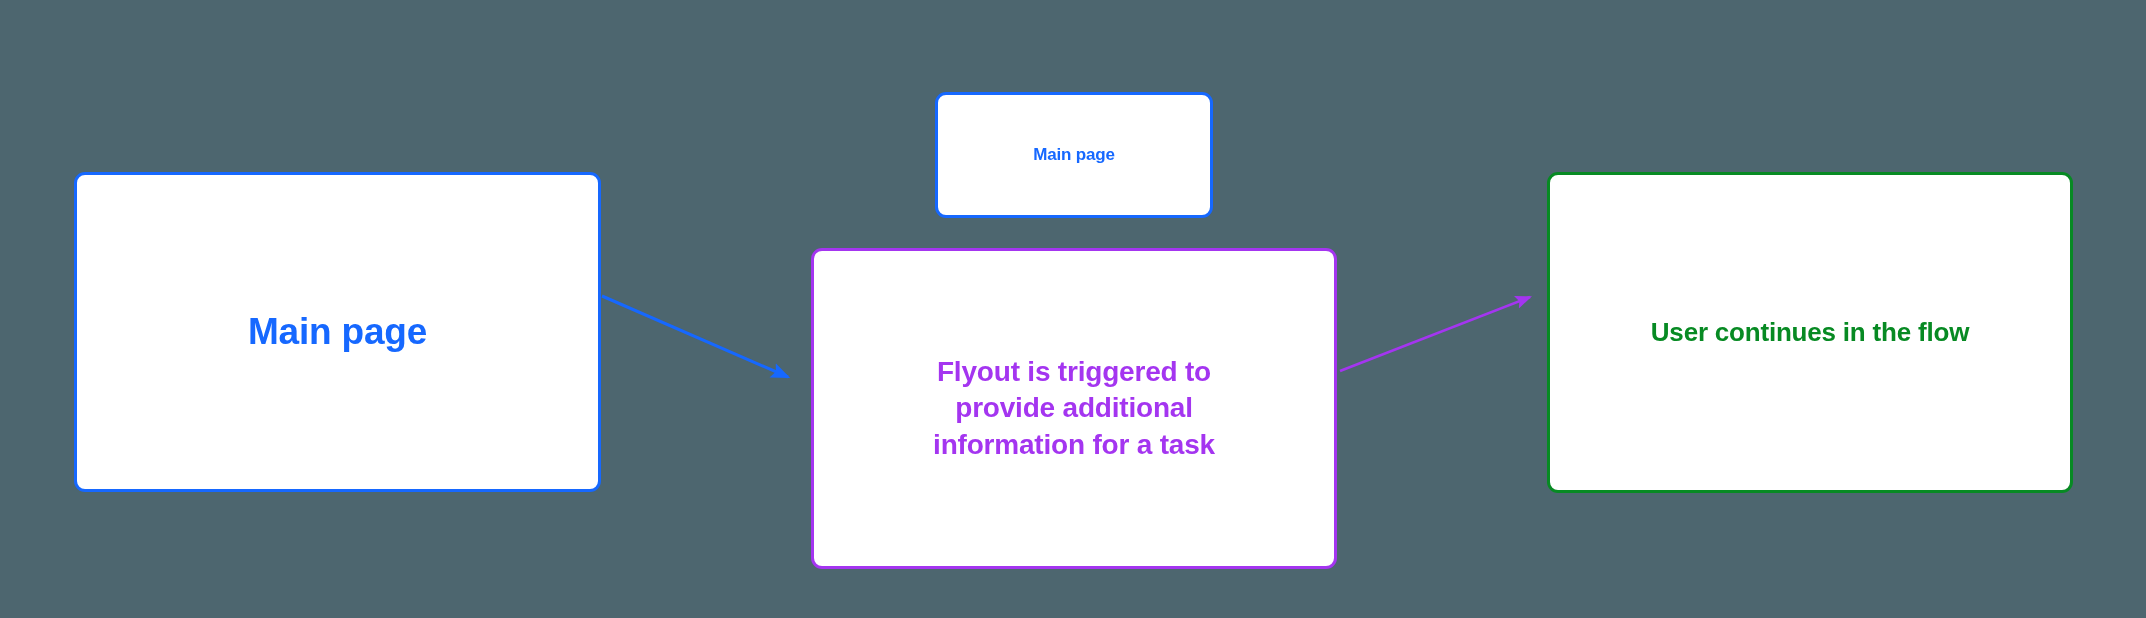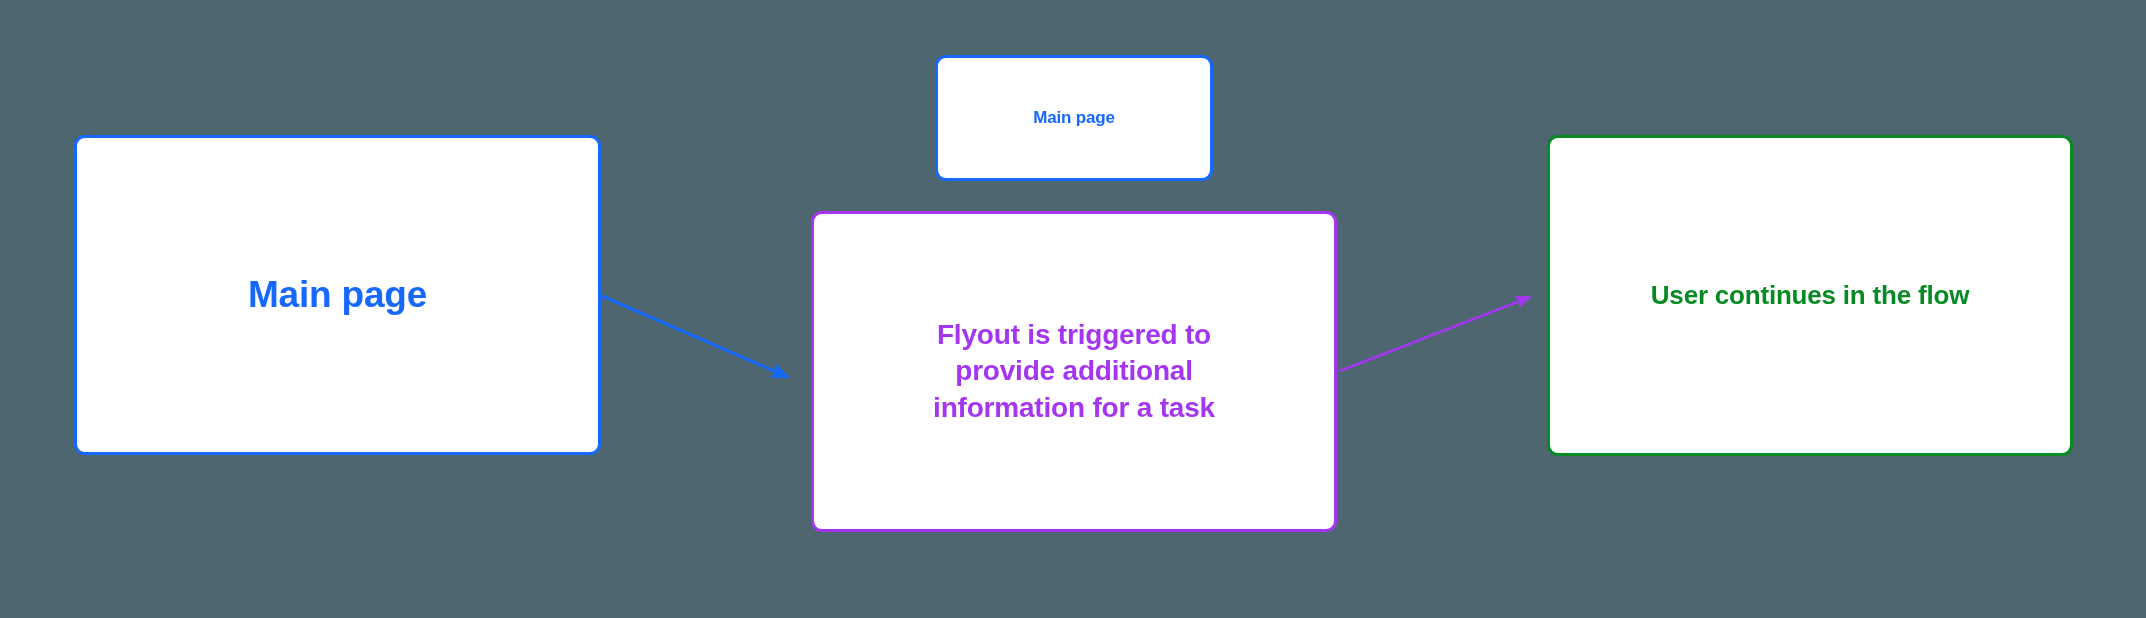--- a/index.html
+++ b/index.html
@@ -17,20 +17,21 @@
   }
   .node {
     position: absolute;
     box-sizing: border-box;
     background: #ffffff;
     border-radius: 11px;
     display: flex;
     align-items: center;
     justify-content: center;
     text-align: center;
+    margin-top: 37px;
   }
   .node-label {
     font-weight: bold;
     line-height: 1.28;
     letter-spacing: -0.2px;
     white-space: pre-line;
   }
 
   
   #node-main-page-large {

